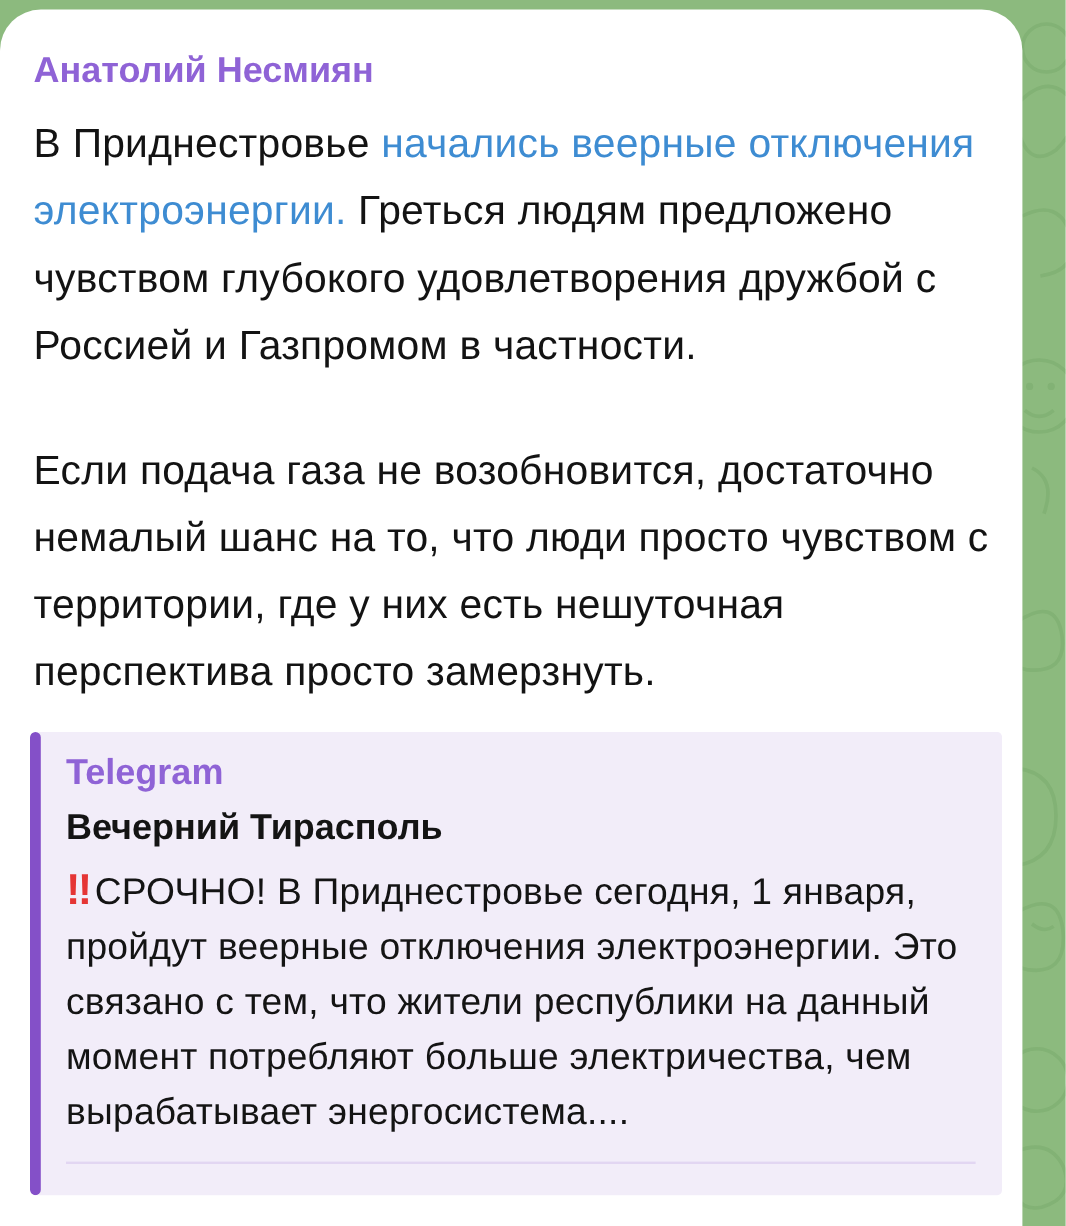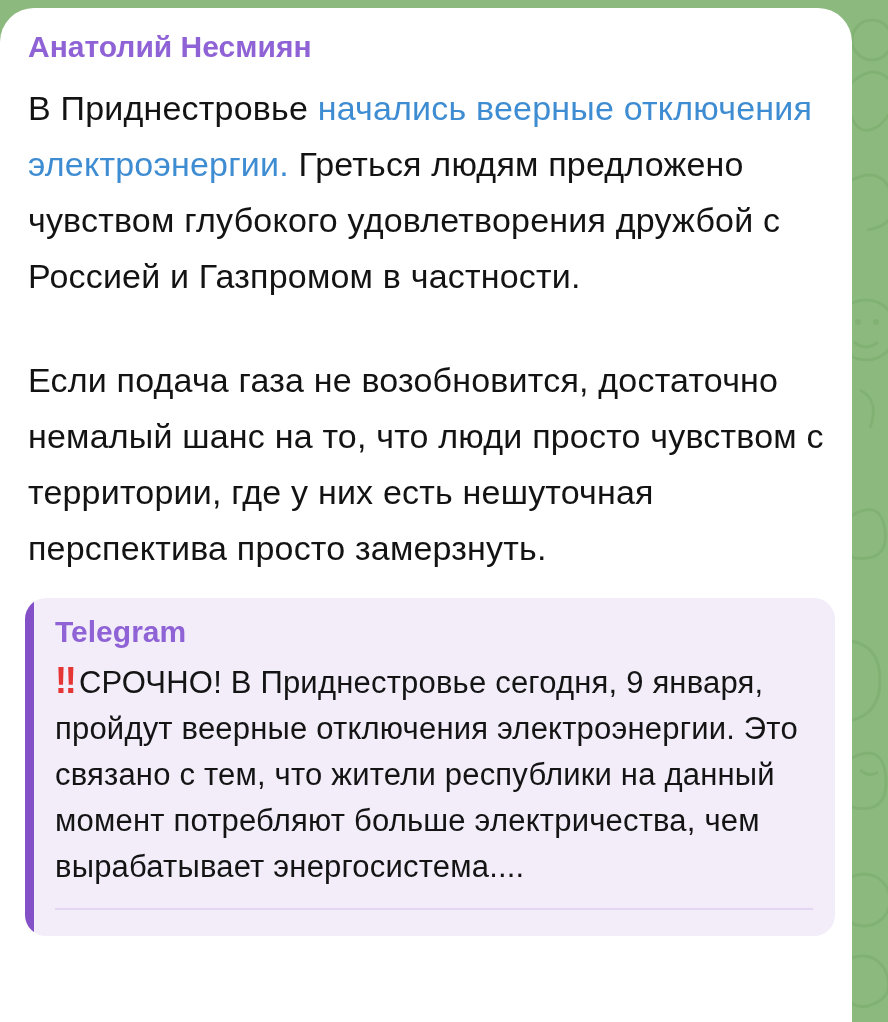--- a/index.html
+++ b/index.html
@@ -29,21 +29,21 @@
     border-radius: 34px 34px 0 0;
     box-sizing: border-box;
     padding: 16px 24px 0 28px;
     z-index: 1;
   }
   .author {
     font-size: 30px;
     font-weight: bold;
     color: #8f63d6;
     line-height: 38px;
-    margin: 4px 0 14px 0;
+    margin: 16px 0 14px 0;
     display: inline-block;
     cursor: pointer;
   }
   .msg-text {
     font-size: 34px;
     line-height: 56px;
     color: #131313;
     letter-spacing: 0.2px;
   }
   .msg-text p {
@@ -53,21 +53,21 @@
     margin-bottom: 22px;
   }
   .inline-link {
     color: #3e8cd2;
     text-decoration: none;
     cursor: pointer;
   }
   .preview-card {
     position: relative;
     background: #f2edf9;
-    border-radius: 21px;
+    border-radius: 4px;
     box-sizing: border-box;
     width: 810px;
     margin-left: -3px;
     padding: 14px 22px 18px 30px;
     overflow: hidden;
     cursor: pointer;
   }
   .accent-bar {
     position: absolute;
     left: 0;
@@ -136,16 +136,17 @@
   <div class="author">Анатолий Несмиян</div>
 
   <div class="msg-text">
     <p><span>В Приднестровье </span><span class="inline-link">начались веерные отключения электроэнергии.</span><span> Греться людям предложено чувством глубокого удовлетворения дружбой с Россией и Газпромом в частности.</span></p>
     <p class="last">Если подача газа не возобновится, достаточно немалый шанс на то, что люди просто чувством с территории, где у них есть нешуточная перспектива просто замерзнуть.</p>
   </div>
 
   <div class="preview-card">
     <div class="accent-bar"></div>
     <p class="site-name">Telegram</p>
-    <p class="preview-desc"><span class="urgent-emoji">‼</span><span>СРОЧНО! В Приднестровье сегодня, 9 января, пройдут веерные отключения электроэнергии. Это связано с тем, что жители республики на данный момент потребляют больше электричества, чем вырабатывает энергосистема....</span></p>
+    <p class="preview-title">Вечерний Тирасполь</p>
+    <p class="preview-desc"><span class="urgent-emoji">‼</span><span>СРОЧНО! В Приднестровье сегодня, 1 января, пройдут веерные отключения электроэнергии. Это связано с тем, что жители республики на данный момент потребляют больше электричества, чем вырабатывает энергосистема....</span></p>
     <hr class="preview-divider">
   </div>
 </div>
 
 </body></html>

